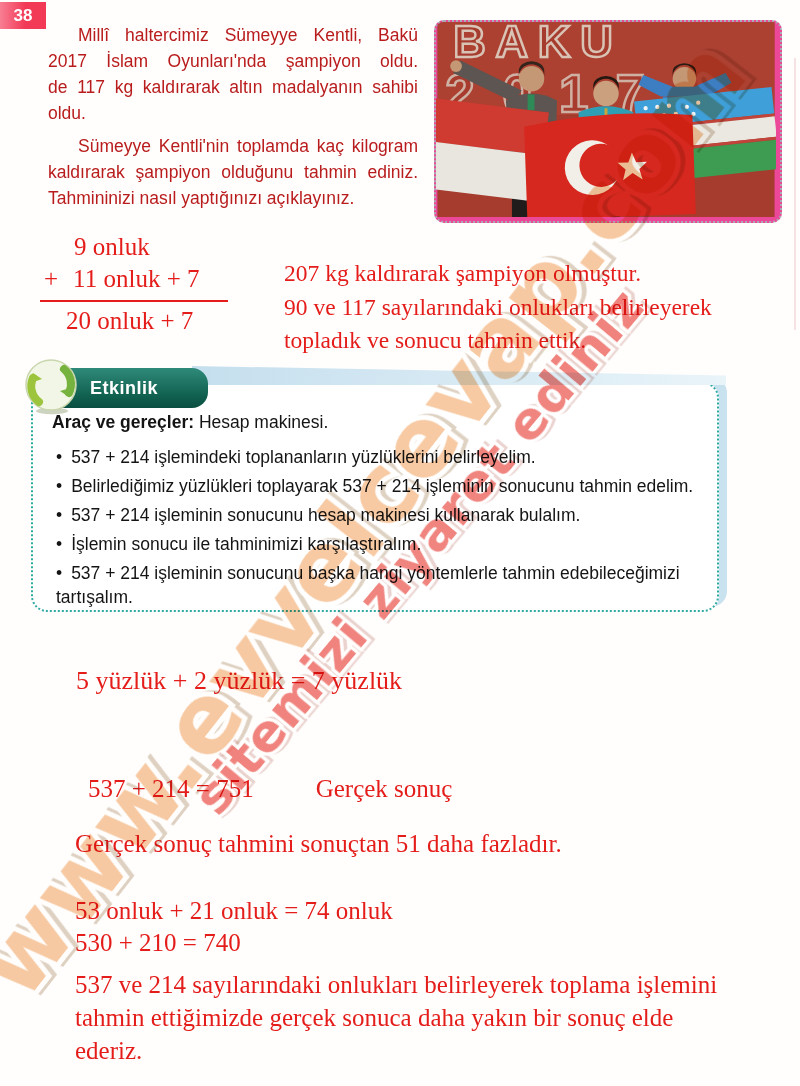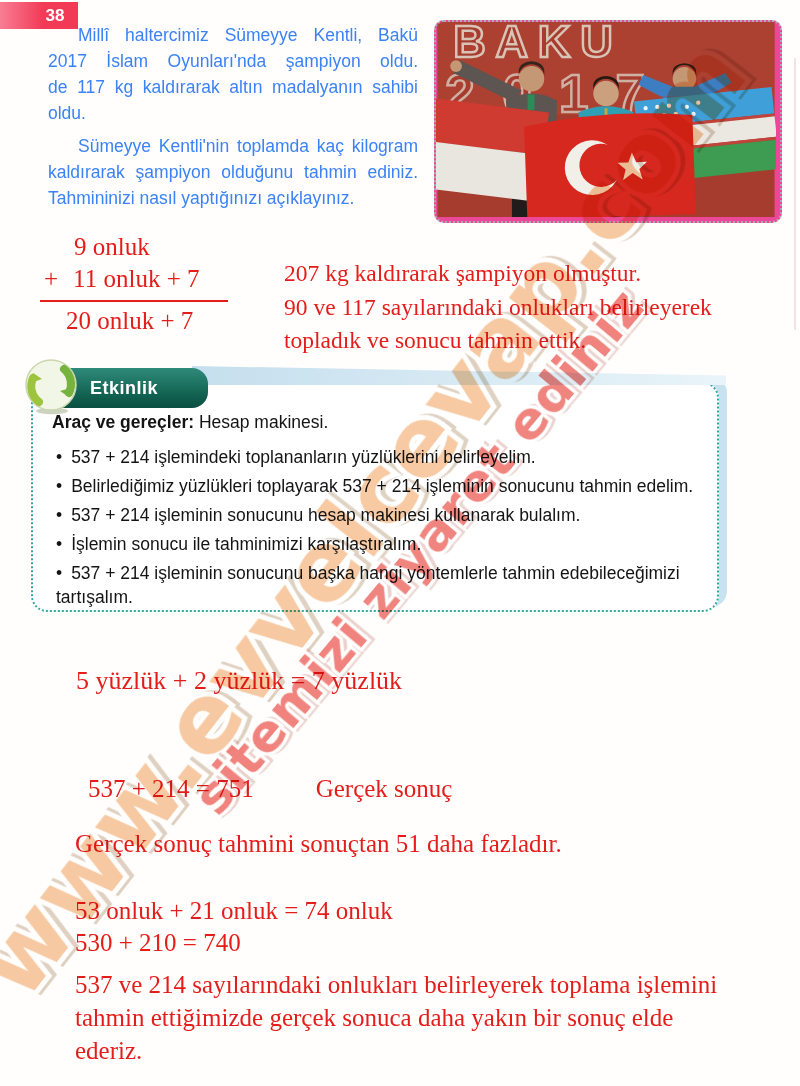--- a/index.html
+++ b/index.html
@@ -2,24 +2,24 @@
 <html><head>
 <meta charset="utf-8">
 <style>
   html,body{margin:0;padding:0;background:#e9e9e9;}
   .page{position:relative;width:800px;height:1086px;background:#fffefd;overflow:hidden;
         font-family:"Liberation Sans",sans-serif;color:#161616;}
 
   
   .page-badge{position:absolute;left:0;top:2px;width:46px;height:27px;
     background:linear-gradient(90deg,#f87e93 0%,#f23a57 55%);color:#fff;
-    font-weight:bold;font-size:17px;display:flex;align-items:center;justify-content:center;padding-left:32px;}
-
-  
-  .intro{position:absolute;left:48px;top:22px;width:370px;font-size:17.5px;line-height:26px;color:#3b82f6;}
+    font-weight:bold;font-size:17px;display:flex;align-items:center;justify-content:center;}
+
+  
+  .intro{position:absolute;left:48px;top:22px;width:370px;font-size:17.5px;line-height:26px;color:#b91c1c;}
   .intro .line{white-space:normal;}
   .jl{text-align:justify;text-align-last:justify;}
   .indent{padding-left:30px;}
   .p2{margin-top:7px;}
 
   
   .photo-frame{position:absolute;left:434px;top:20px;width:344px;height:199px;
     border:2px dotted #a9adb2;border-radius:10px;overflow:hidden;background:#ec4899;}
   .photo-frame svg{display:block;}
   .banner-text{font-family:"Liberation Sans",sans-serif;font-weight:bold;}

